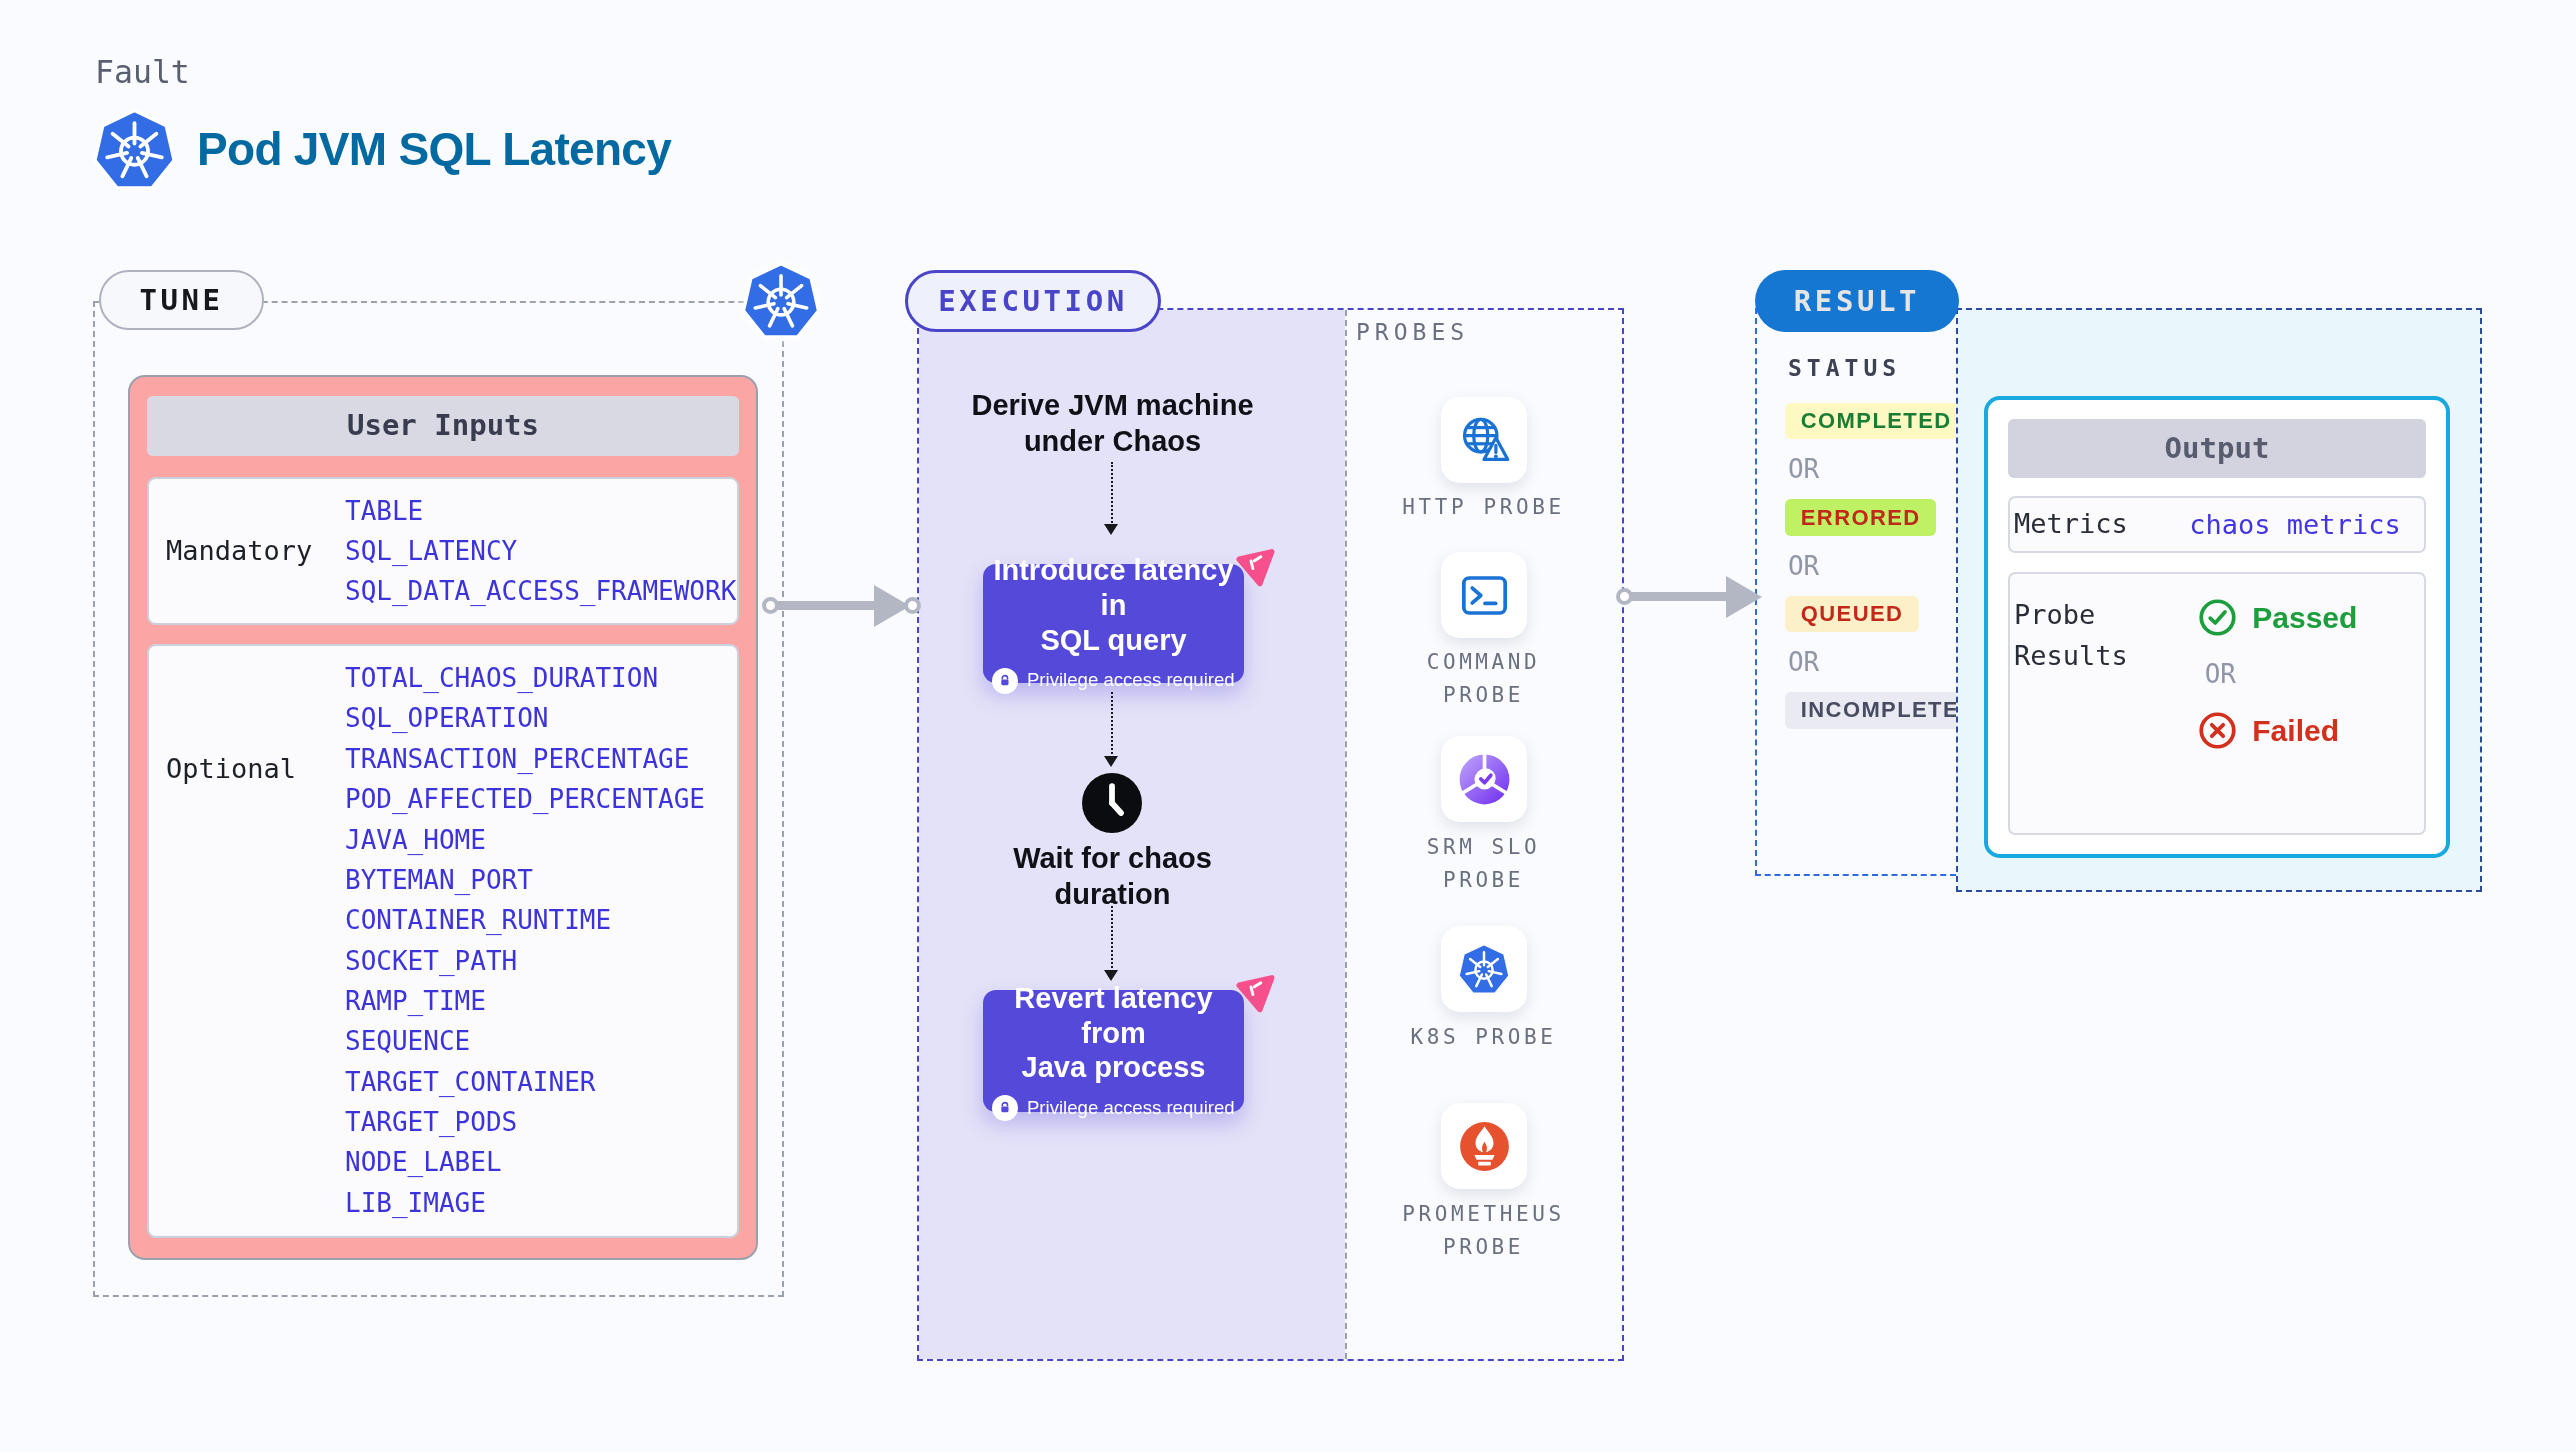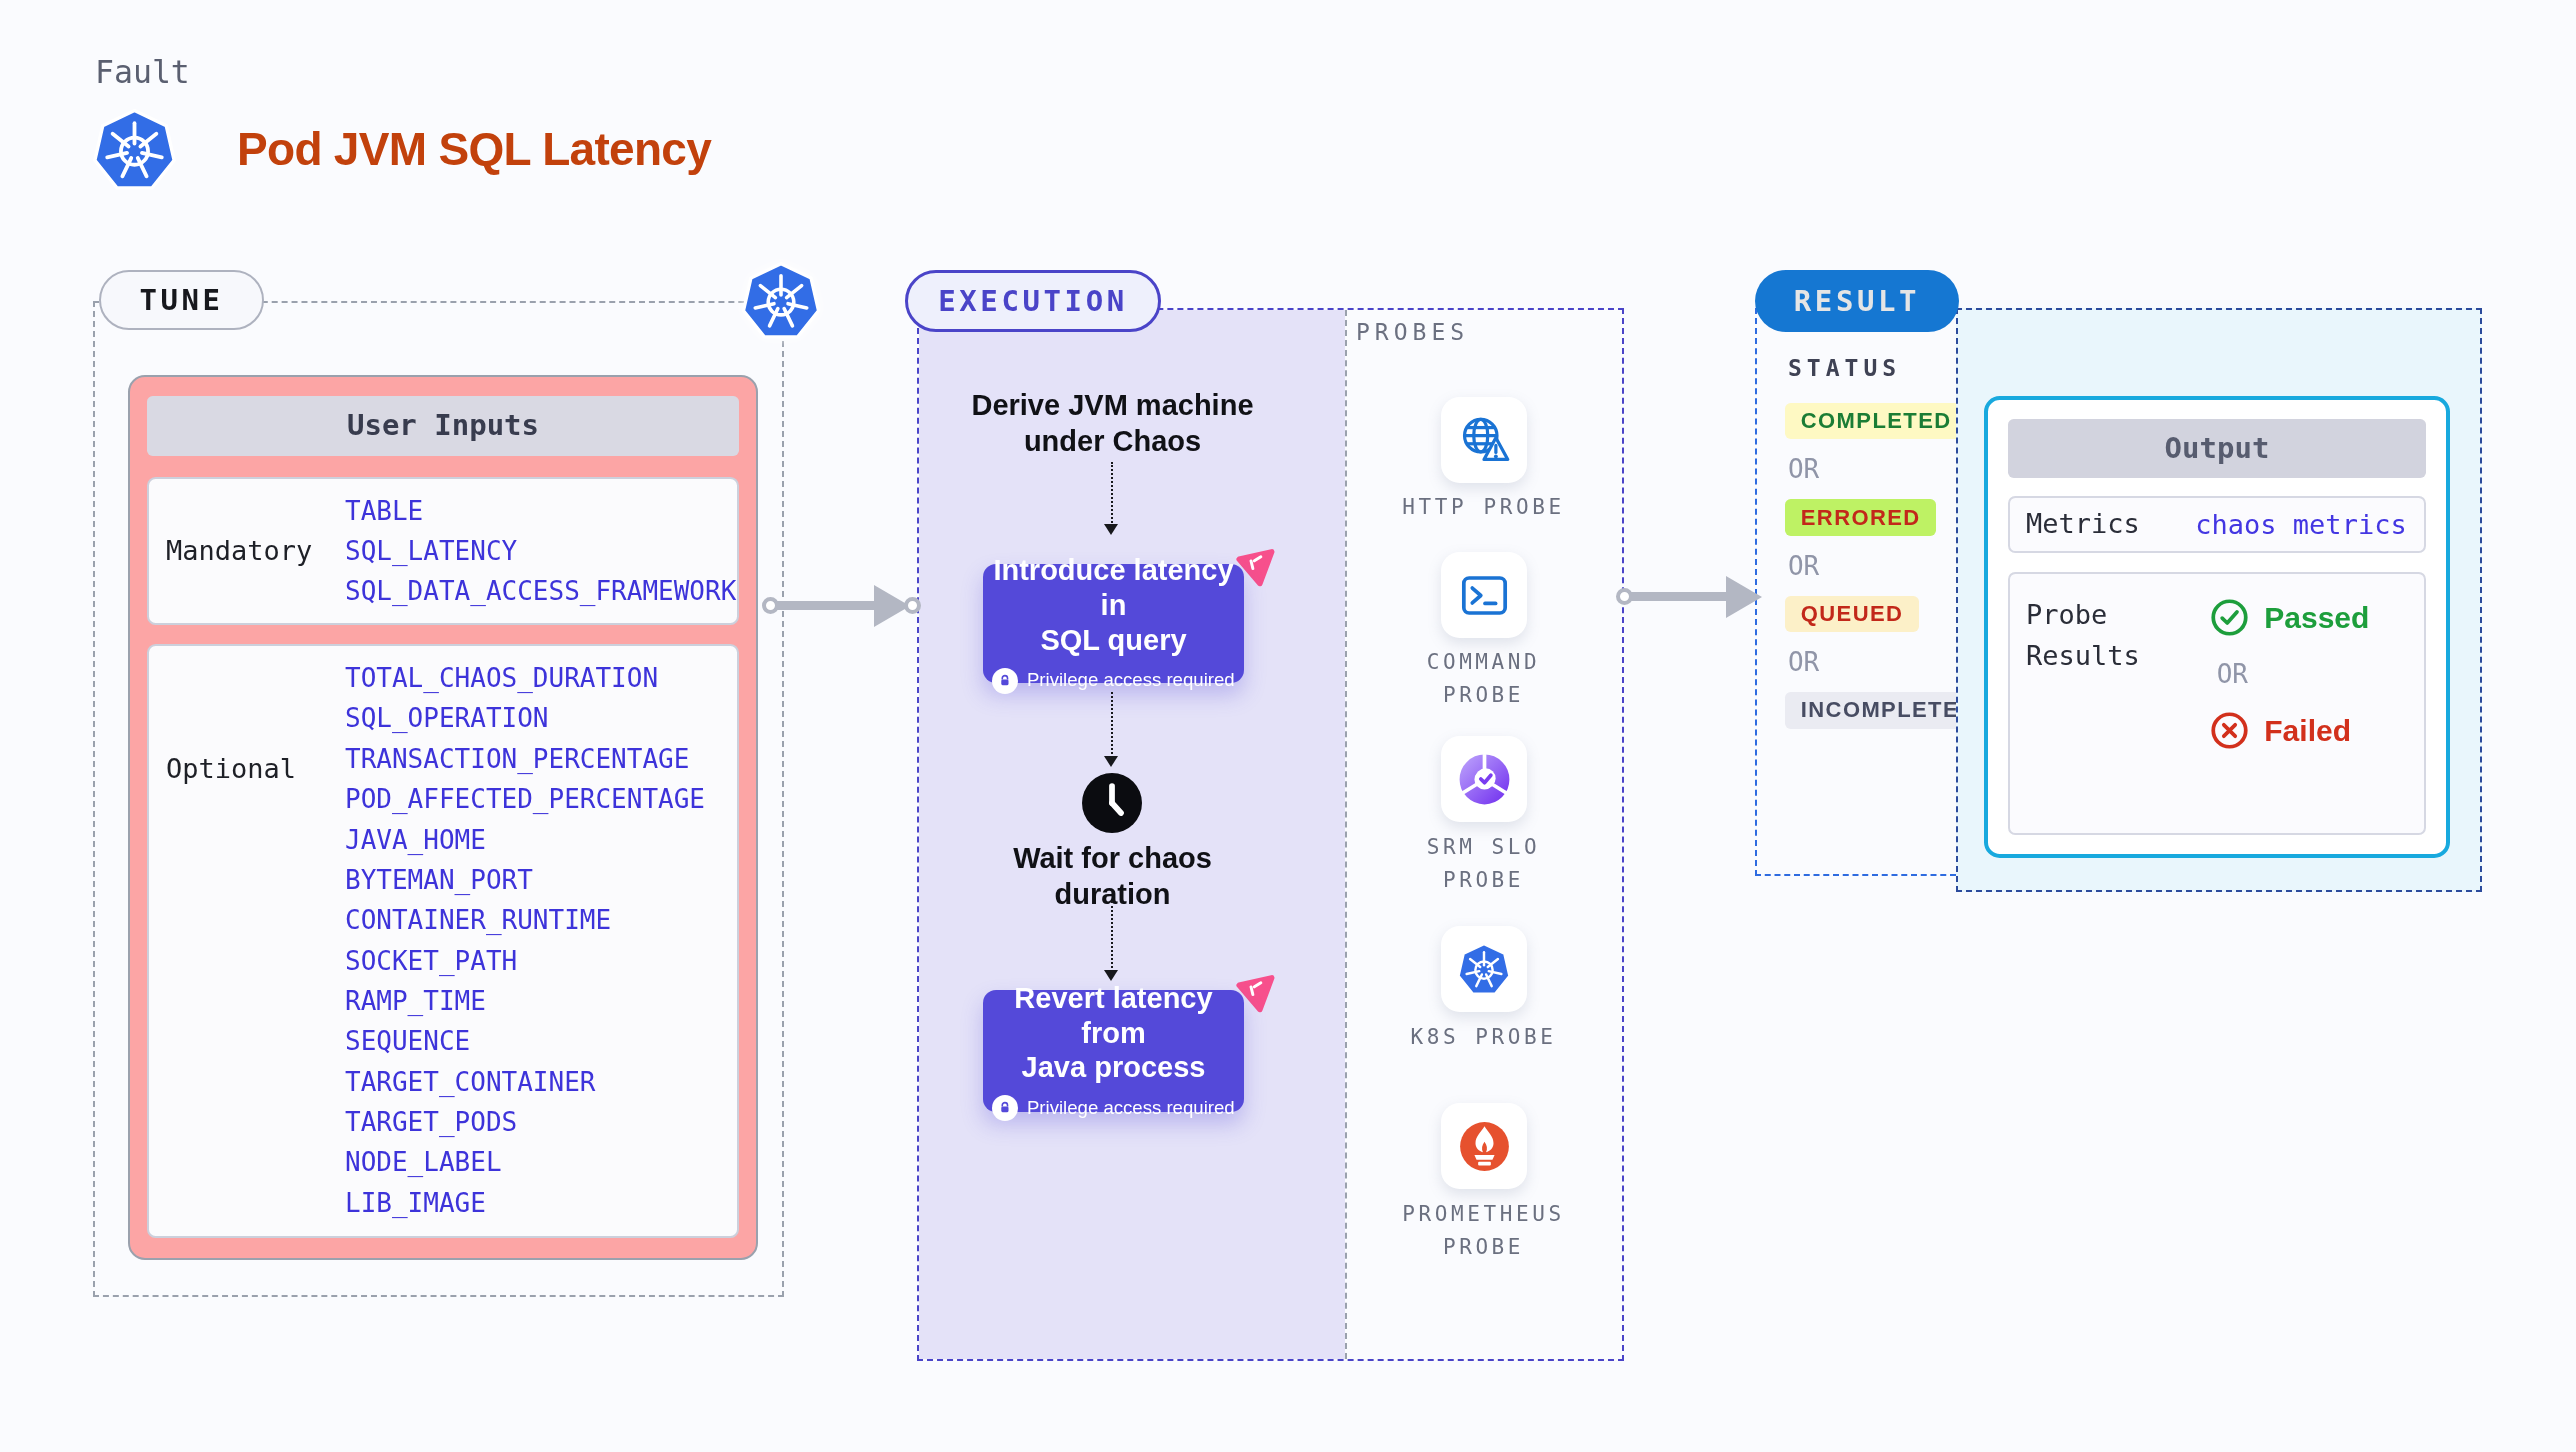--- a/index.html
+++ b/index.html
@@ -6,21 +6,21 @@
   body{
     width:2576px;height:1452px;position:relative;overflow:hidden;
     background:#fafbfe;
     font-family:"Liberation Sans",sans-serif;
   }
   .abs{position:absolute;}
 
   
   .eyebrow{left:95px;top:54px;font:400 31.5px/1.2 "DejaVu Sans Mono","Liberation Mono",monospace;color:#5a5f70;}
   .title-row{left:92px;top:105px;display:flex;align-items:center;gap:20px;}
-  .page-title{font:800 46px/1.1 "Liberation Sans",sans-serif;color:#c2410c;letter-spacing:-0.7px;margin-left:40px;}
+  .page-title{font:800 46px/1.1 "Liberation Sans",sans-serif;color:#0369a1;letter-spacing:-0.7px;}
 
   
   .pill{position:absolute;display:flex;align-items:center;justify-content:center;border-radius:33px;
         font-family:"DejaVu Sans Mono","Liberation Mono",monospace;font-weight:700;font-size:29px;
         letter-spacing:3.6px;z-index:3;box-sizing:border-box;}
   .tune-pill{left:99px;top:270px;width:165px;height:60px;background:#f7f8fc;border:2.9px solid #aeb2bf;color:#17181d;}
   .exec-pill{left:905px;top:270px;width:256px;height:62px;background:#eef0fc;border:3.6px solid #4a44c8;color:#4a44c8;}
   .result-pill{left:1755px;top:270px;width:204px;height:62px;background:#1577d2;color:#e5e5e5;}
 
   
@@ -87,21 +87,21 @@
   .st-incompleted{background:#eaebf2;color:#474c62;}
   .or-sep{font:400 26px/1 "DejaVu Sans Mono","Liberation Mono",monospace;color:#9095a8;padding-left:2.9px;}
 
   .output-box{left:1956px;top:308px;width:526px;height:584px;border:2.9px dashed #2c4b9c;background:#e9f6fc;box-sizing:border-box;}
   .output-card{left:1984px;top:396px;width:466px;height:462px;background:#fff;border:4.3px solid #18a9de;
                border-radius:15.8px;box-sizing:border-box;padding:18.6px 20px;z-index:2;}
   .output-header{height:59px;background:#d2d3de;border-radius:5.7px;display:flex;align-items:center;justify-content:center;
                  font:700 29px/1 "DejaVu Sans Mono","Liberation Mono",monospace;color:#575c6f;}
   .out-row{border:2.1px solid #d6d8e3;border-radius:7.2px;background:#fbfbfe;display:flex;box-sizing:border-box;}
   .metrics-row{height:57px;margin-top:18.6px;align-items:center;}
-  .out-label{width:152px;padding-left:16px;font:400 27px/1.5 "DejaVu Sans Mono","Liberation Mono",monospace;color:#2a2d38;flex:none;}
+  .out-label{width:152px;padding-left:4px;font:400 27px/1.5 "DejaVu Sans Mono","Liberation Mono",monospace;color:#2a2d38;flex:none;}
   .metrics-value{flex:1;text-align:center;font:400 27px/1 "DejaVu Sans Mono","Liberation Mono",monospace;color:#4336e2;}
   .probe-results-row{height:263px;margin-top:18.6px;align-items:flex-start;padding-top:21.5px;}
   .result-lines{display:flex;flex-direction:column;gap:24px;margin-left:31.5px;padding-top:2.9px;}
   .result-line{display:flex;align-items:center;gap:15.8px;}
   .passed-label{font:700 30px/1 "Liberation Sans",sans-serif;color:#1d9e3c;}
   .failed-label{font:700 30px/1 "Liberation Sans",sans-serif;color:#d2301c;}
   .rl-or{font:400 26px/1 "DejaVu Sans Mono","Liberation Mono",monospace;color:#9095a8;padding-left:7.2px;}
 </style>
 </head>
 <body>

